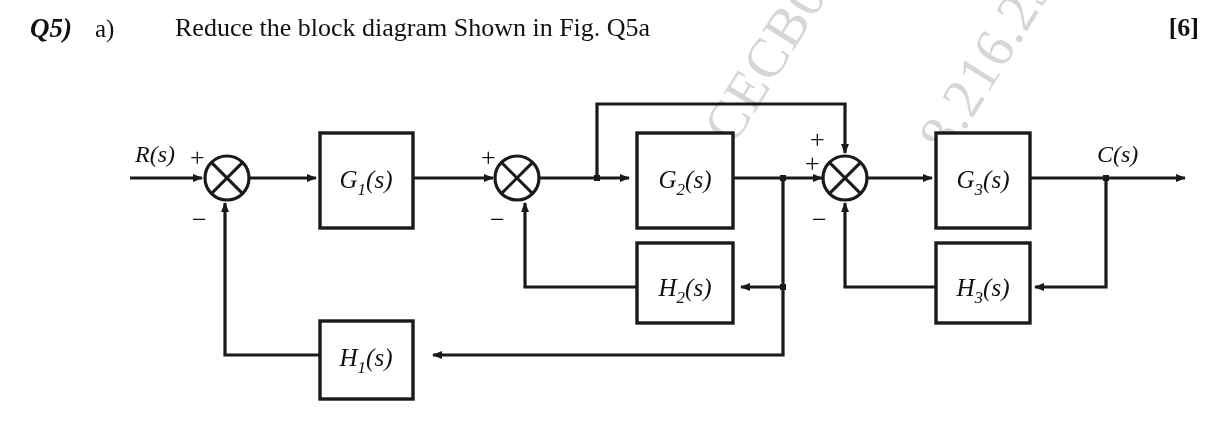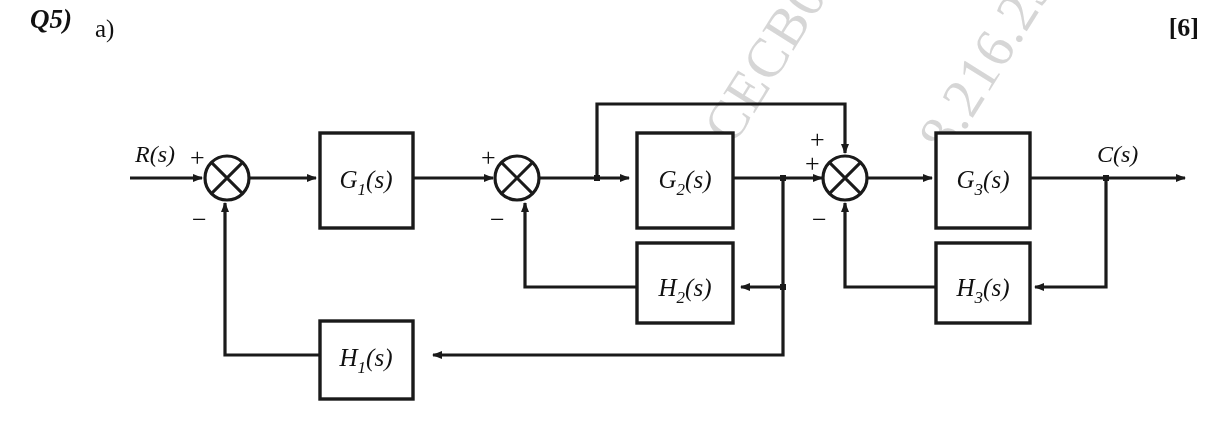--- a/index.html
+++ b/index.html
@@ -20,21 +20,21 @@
   #header {
     position: absolute;
     left: 0;
     top: 0;
     width: 1227px;
     height: 62px;
   }
   .q-label {
     position: absolute;
     left: 30px;
-    top: 4px;
+    top: 13px;
     font-family: "Liberation Serif", serif;
     font-size: 27px;
     font-weight: bold;
     font-style: italic;
     color: #111111;
     white-space: nowrap;
   }
   .q-part {
     position: absolute;
     left: 95px;
@@ -121,20 +121,21 @@
   }
 </style>
 </head>
 <body>
 
 <div id="page">
 
   <div id="header">
     <div class="q-label">Q5)</div>
     <div class="q-part">a)</div>
+    <div class="q-text">Reduce the block diagram Shown in Fig. Q5a</div>
     <div class="q-marks">[6]</div>
   </div>
 
   <div class="wm" id="wm1">CECB01309</div>
   <div class="wm" id="wm2">8.216.238 29/05/2019 13:</div>
 
   <div id="diagram">
     <svg width="1227" height="427" viewBox="0 0 1227 427" xmlns="http://www.w3.org/2000/svg">
       <defs>
         <marker id="arw" markerWidth="11" markerHeight="11" refX="9" refY="4" orient="auto" markerUnits="userSpaceOnUse">

